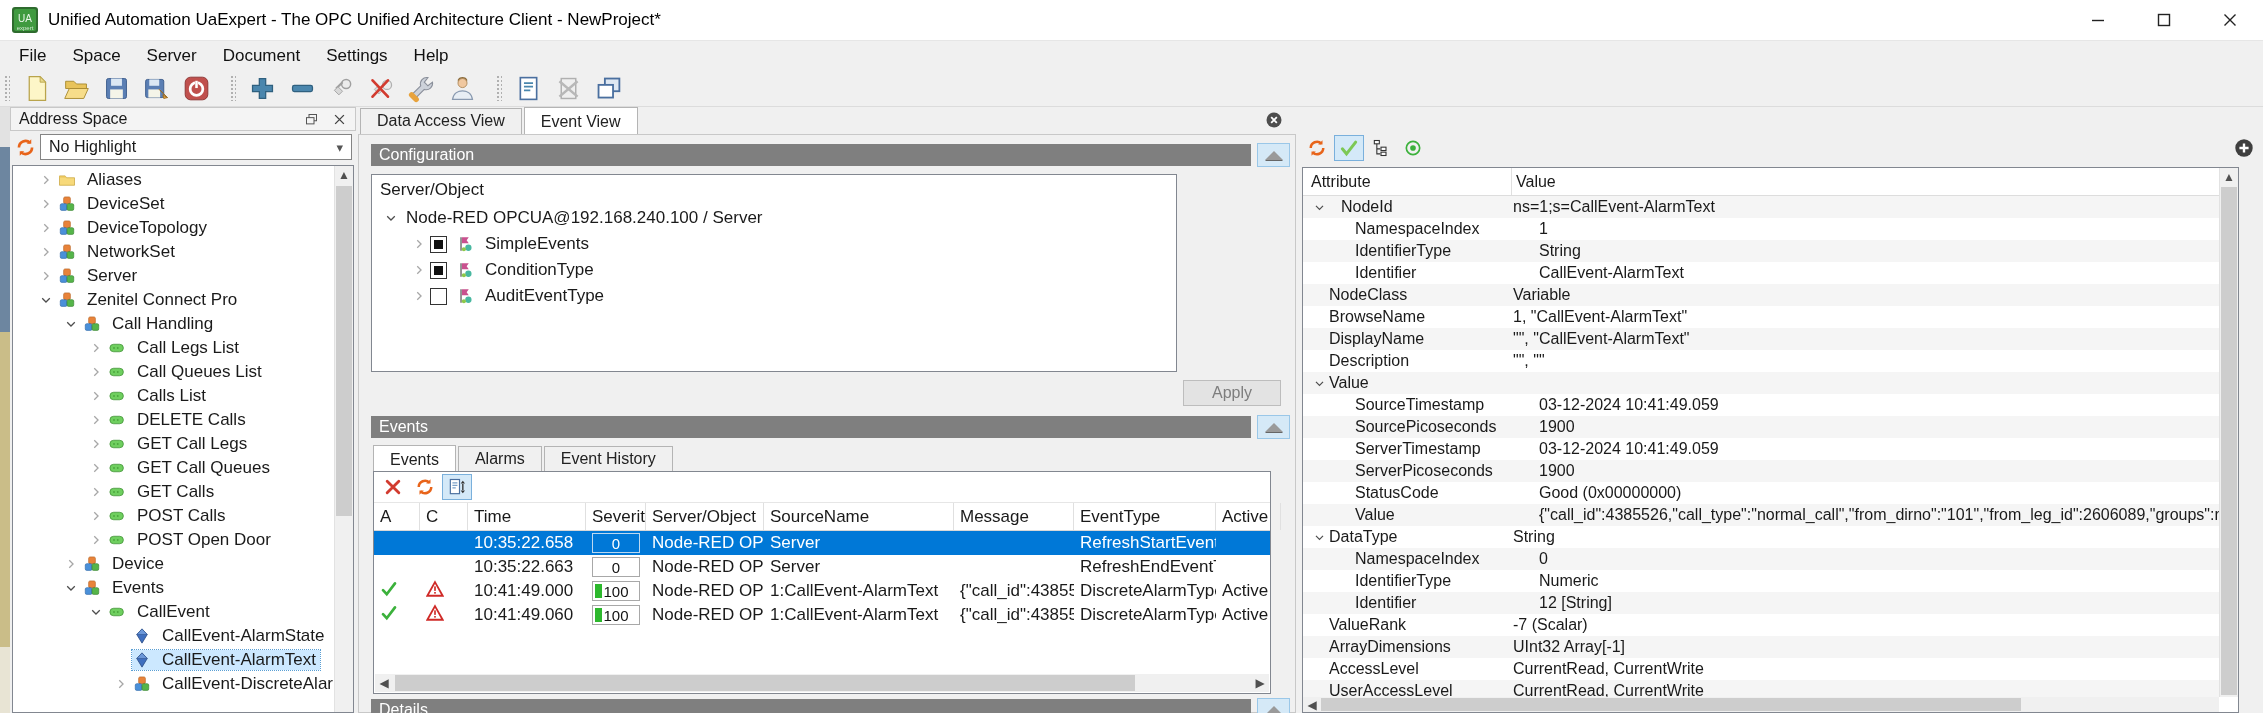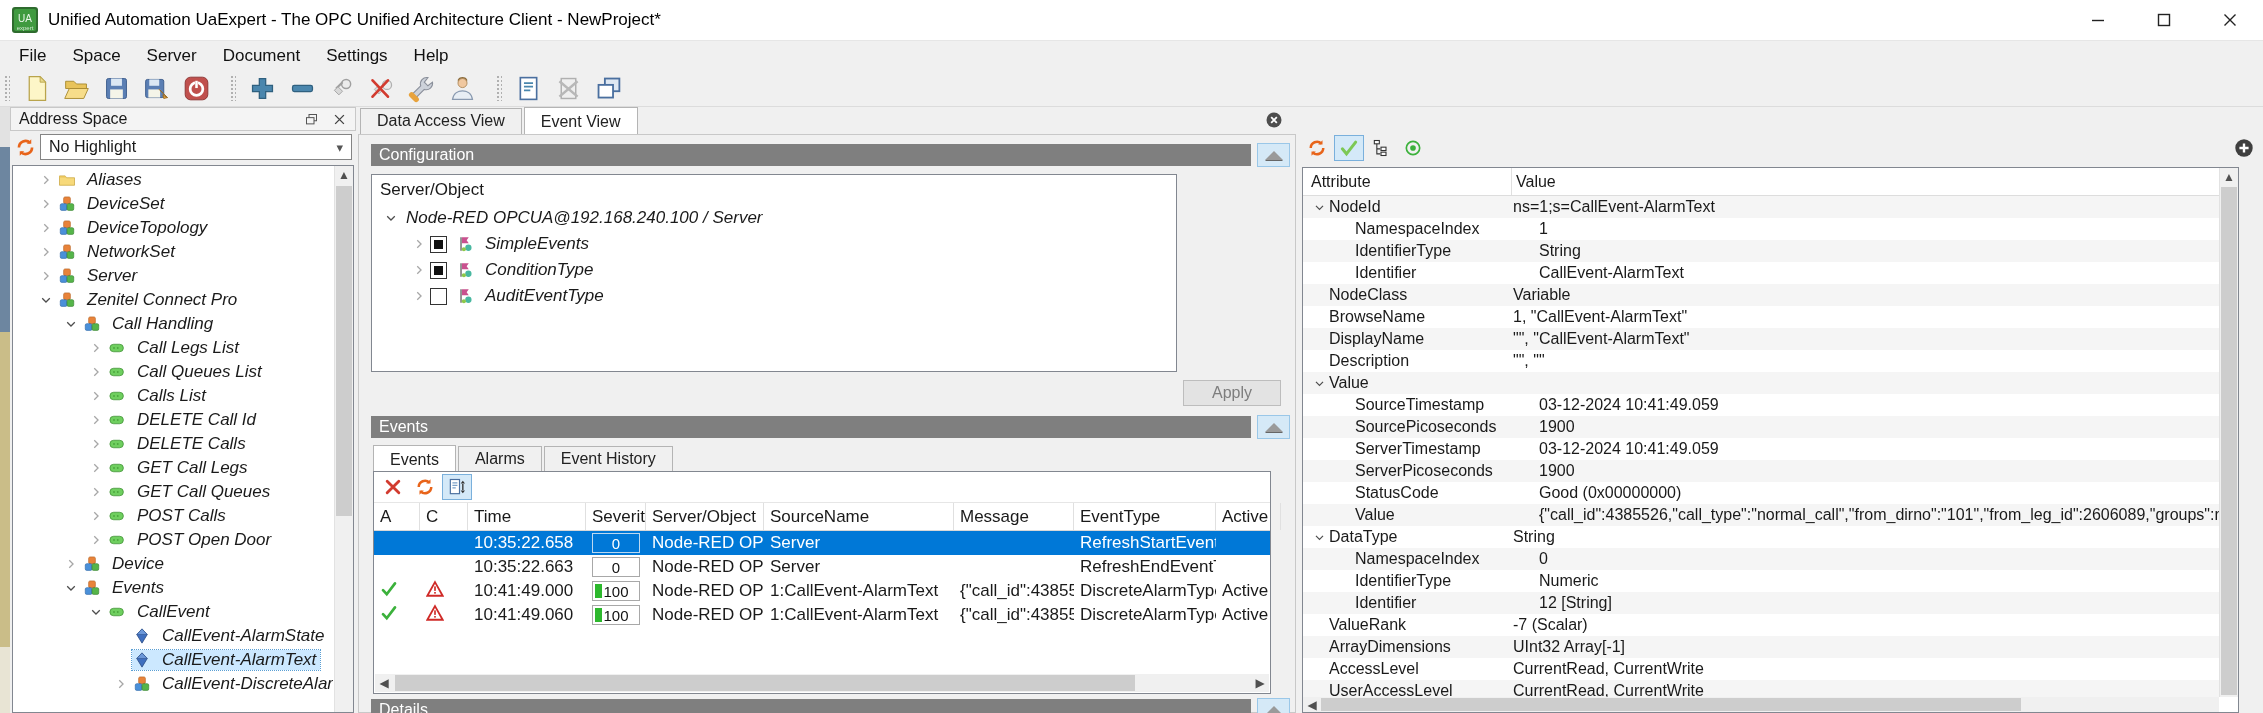--- a/index.html
+++ b/index.html
@@ -45,21 +45,21 @@
   .collbtn .tri{width:0;height:0;border-left:9px solid transparent;border-right:9px solid transparent;
                 border-bottom:9px solid #9a9a9a;filter:drop-shadow(0 1px 0 #666);}
   
   .wbox{position:absolute;background:#fff;border:1px solid #828790;box-sizing:border-box;}
   
   .trow{display:flex;align-items:center;height:24px;white-space:nowrap;}
   .chev{width:22px;height:18px;flex:none;display:flex;align-items:center;justify-content:center;}
   .chev svg{width:14px;height:14px;}
   .ticon{width:20px;height:18px;flex:none;display:flex;align-items:center;justify-content:center;margin-right:6px;}
   .ticon svg{width:18px;height:18px;}
-  .tlabel{padding:0 4px;font-style:italic;}
+  .tlabel{padding:0 4px;}
   .selwrap{display:flex;align-items:center;background:#cce8ff;outline:1px dotted #5a9fd4;}
   
   .combo{position:absolute;height:26px;background:#fff;border:1px solid #848484;box-sizing:border-box;
          display:flex;align-items:center;padding-left:8px;font-size:16px;}
   .combo .carr{margin-left:auto;margin-right:8px;color:#555;font-size:13px;}
   
   .vscroll{position:absolute;width:18px;background:#f0f0f0;border-left:1px solid #e2e2e2;}
   .hscroll{position:absolute;height:18px;background:#f0f0f0;}
   .sarr{position:absolute;width:18px;height:18px;display:flex;align-items:center;justify-content:center;color:#505050;font-size:12px;}
   .sthumb{position:absolute;background:#cdcdcd;}
@@ -510,78 +510,78 @@
               </span>
               <span class="ticon">
                 <span style="display: inline-flex; width: 18px; height: 18px; align-items: center; justify-content: center; flex: 0 0 auto;">
                   <svg viewBox="0 0 24 24" style="width: 18px; height: 18px;">
                     <rect x="2.5" y="7" width="18" height="10" rx="5" fill="#6fcf5f" stroke="#3f8f34"></rect>
                     <circle cx="8" cy="12" r="1.2" fill="#4aa53c"></circle>
                     <circle cx="13" cy="12" r="1.2" fill="#4aa53c"></circle>
                   </svg>
                 </span>
               </span>
-              <span class="tlabel">DELETE Call Id</span>
+              <span class="tlabel">DELETE Calls</span>
             </div>
             <div class="trow">
               <span class="chev" style="margin-left: 72px;">
                 <span style="display: inline-flex; width: 14px; height: 14px; align-items: center; justify-content: center; flex: 0 0 auto;">
                   <svg viewBox="0 0 24 24" style="width: 14px; height: 14px;">
                     <path d="M9 5.5l6.5 6.5L9 18.5" fill="none" stroke="#a6a6a6" stroke-width="2.2"></path>
                   </svg>
                 </span>
               </span>
               <span class="ticon">
                 <span style="display: inline-flex; width: 18px; height: 18px; align-items: center; justify-content: center; flex: 0 0 auto;">
                   <svg viewBox="0 0 24 24" style="width: 18px; height: 18px;">
                     <rect x="2.5" y="7" width="18" height="10" rx="5" fill="#6fcf5f" stroke="#3f8f34"></rect>
                     <circle cx="8" cy="12" r="1.2" fill="#4aa53c"></circle>
                     <circle cx="13" cy="12" r="1.2" fill="#4aa53c"></circle>
                   </svg>
                 </span>
               </span>
-              <span class="tlabel">DELETE Calls</span>
+              <span class="tlabel">GET Call Legs</span>
             </div>
             <div class="trow">
               <span class="chev" style="margin-left: 72px;">
                 <span style="display: inline-flex; width: 14px; height: 14px; align-items: center; justify-content: center; flex: 0 0 auto;">
                   <svg viewBox="0 0 24 24" style="width: 14px; height: 14px;">
                     <path d="M9 5.5l6.5 6.5L9 18.5" fill="none" stroke="#a6a6a6" stroke-width="2.2"></path>
                   </svg>
                 </span>
               </span>
               <span class="ticon">
                 <span style="display: inline-flex; width: 18px; height: 18px; align-items: center; justify-content: center; flex: 0 0 auto;">
                   <svg viewBox="0 0 24 24" style="width: 18px; height: 18px;">
                     <rect x="2.5" y="7" width="18" height="10" rx="5" fill="#6fcf5f" stroke="#3f8f34"></rect>
                     <circle cx="8" cy="12" r="1.2" fill="#4aa53c"></circle>
                     <circle cx="13" cy="12" r="1.2" fill="#4aa53c"></circle>
                   </svg>
                 </span>
               </span>
-              <span class="tlabel">GET Call Legs</span>
+              <span class="tlabel">GET Call Queues</span>
             </div>
             <div class="trow">
               <span class="chev" style="margin-left: 72px;">
                 <span style="display: inline-flex; width: 14px; height: 14px; align-items: center; justify-content: center; flex: 0 0 auto;">
                   <svg viewBox="0 0 24 24" style="width: 14px; height: 14px;">
                     <path d="M9 5.5l6.5 6.5L9 18.5" fill="none" stroke="#a6a6a6" stroke-width="2.2"></path>
                   </svg>
                 </span>
               </span>
               <span class="ticon">
                 <span style="display: inline-flex; width: 18px; height: 18px; align-items: center; justify-content: center; flex: 0 0 auto;">
                   <svg viewBox="0 0 24 24" style="width: 18px; height: 18px;">
                     <rect x="2.5" y="7" width="18" height="10" rx="5" fill="#6fcf5f" stroke="#3f8f34"></rect>
                     <circle cx="8" cy="12" r="1.2" fill="#4aa53c"></circle>
                     <circle cx="13" cy="12" r="1.2" fill="#4aa53c"></circle>
                   </svg>
                 </span>
               </span>
-              <span class="tlabel">GET Call Queues</span>
+              <span class="tlabel">GET Calls</span>
             </div>
             <div class="trow">
               <span class="chev" style="margin-left: 72px;">
                 <span style="display: inline-flex; width: 14px; height: 14px; align-items: center; justify-content: center; flex: 0 0 auto;">
                   <svg viewBox="0 0 24 24" style="width: 14px; height: 14px;">
                     <path d="M9 5.5l6.5 6.5L9 18.5" fill="none" stroke="#a6a6a6" stroke-width="2.2"></path>
                   </svg>
                 </span>
               </span>
               <span class="ticon">
@@ -1013,145 +1013,145 @@
             <path d="M12 7v10M7 12h10" stroke="#fff" stroke-width="2.6"></path>
           </svg>
       </div>
       <div class="wbox" style="left:4px;top:60px;width:937px;bottom:0;">
         <div id="attr-table" style="position:absolute;left:0;top:0;right:19px;bottom:15px;overflow:hidden;">
             <div class="ahdr">
               <div class="acell-l" style="padding-left: 8px;">Attribute</div>
               <div class="acell-r">Value</div>
             </div>
             <div class="arow">
+              <div class="acell-l" style="padding-left: 6px; gap: 12px;">
+                <span class="achev">
+                  <span style="display: inline-flex; width: 13px; height: 13px; align-items: center; justify-content: center; flex: 0 0 auto;">
+                    <svg viewBox="0 0 24 24" style="width: 13px; height: 13px;">
+                      <path d="M5.5 9l6.5 6.5L18.5 9" fill="none" stroke="#4d4d4d" stroke-width="2.2"></path>
+                    </svg>
+                  </span>
+                </span>
+                <span>NodeId</span>
+              </div>
+              <div class="acell-r">ns=1;s=CallEvent-AlarmText</div>
+            </div>
+            <div class="arow">
+              <div class="acell-l" style="padding-left: 32px;">
+                <span class="achev"></span>
+                <span>NamespaceIndex</span>
+              </div>
+              <div class="acell-r">1</div>
+            </div>
+            <div class="arow">
+              <div class="acell-l" style="padding-left: 32px;">
+                <span class="achev"></span>
+                <span>IdentifierType</span>
+              </div>
+              <div class="acell-r">String</div>
+            </div>
+            <div class="arow">
+              <div class="acell-l" style="padding-left: 32px;">
+                <span class="achev"></span>
+                <span>Identifier</span>
+              </div>
+              <div class="acell-r">CallEvent-AlarmText</div>
+            </div>
+            <div class="arow">
+              <div class="acell-l" style="padding-left: 6px;">
+                <span class="achev"></span>
+                <span>NodeClass</span>
+              </div>
+              <div class="acell-r">Variable</div>
+            </div>
+            <div class="arow">
+              <div class="acell-l" style="padding-left: 6px;">
+                <span class="achev"></span>
+                <span>BrowseName</span>
+              </div>
+              <div class="acell-r">1, "CallEvent-AlarmText"</div>
+            </div>
+            <div class="arow">
+              <div class="acell-l" style="padding-left: 6px;">
+                <span class="achev"></span>
+                <span>DisplayName</span>
+              </div>
+              <div class="acell-r">"", "CallEvent-AlarmText"</div>
+            </div>
+            <div class="arow">
+              <div class="acell-l" style="padding-left: 6px;">
+                <span class="achev"></span>
+                <span>Description</span>
+              </div>
+              <div class="acell-r">"", ""</div>
+            </div>
+            <div class="arow">
               <div class="acell-l" style="padding-left: 6px;">
                 <span class="achev">
                   <span style="display: inline-flex; width: 13px; height: 13px; align-items: center; justify-content: center; flex: 0 0 auto;">
                     <svg viewBox="0 0 24 24" style="width: 13px; height: 13px;">
                       <path d="M5.5 9l6.5 6.5L18.5 9" fill="none" stroke="#4d4d4d" stroke-width="2.2"></path>
                     </svg>
                   </span>
                 </span>
-                <span>NodeId</span>
-              </div>
-              <div class="acell-r">ns=1;s=CallEvent-AlarmText</div>
+                <span>Value</span>
+              </div>
+              <div class="acell-r"></div>
             </div>
             <div class="arow">
               <div class="acell-l" style="padding-left: 32px;">
                 <span class="achev"></span>
-                <span>NamespaceIndex</span>
-              </div>
-              <div class="acell-r">1</div>
+                <span>SourceTimestamp</span>
+              </div>
+              <div class="acell-r">03-12-2024 10:41:49.059</div>
+            </div>
+            <div class="arow">
+              <div class="acell-l" style="padding-left: 32px; align-items: center;">
+                <span class="achev"></span>
+                <span>SourcePicoseconds</span>
+              </div>
+              <div class="acell-r">1900</div>
             </div>
             <div class="arow">
               <div class="acell-l" style="padding-left: 32px;">
                 <span class="achev"></span>
-                <span>IdentifierType</span>
-              </div>
-              <div class="acell-r">String</div>
+                <span>ServerTimestamp</span>
+              </div>
+              <div class="acell-r">03-12-2024 10:41:49.059</div>
             </div>
             <div class="arow">
               <div class="acell-l" style="padding-left: 32px;">
                 <span class="achev"></span>
-                <span>Identifier</span>
-              </div>
-              <div class="acell-r">CallEvent-AlarmText</div>
-            </div>
-            <div class="arow">
-              <div class="acell-l" style="padding-left: 6px;">
-                <span class="achev"></span>
-                <span>NodeClass</span>
-              </div>
-              <div class="acell-r">Variable</div>
-            </div>
-            <div class="arow">
-              <div class="acell-l" style="padding-left: 6px;">
-                <span class="achev"></span>
-                <span>BrowseName</span>
-              </div>
-              <div class="acell-r">1, "CallEvent-AlarmText"</div>
-            </div>
-            <div class="arow">
-              <div class="acell-l" style="padding-left: 6px;">
-                <span class="achev"></span>
-                <span>DisplayName</span>
-              </div>
-              <div class="acell-r">"", "CallEvent-AlarmText"</div>
-            </div>
-            <div class="arow">
-              <div class="acell-l" style="padding-left: 6px;">
-                <span class="achev"></span>
-                <span>Description</span>
-              </div>
-              <div class="acell-r">"", ""</div>
+                <span>ServerPicoseconds</span>
+              </div>
+              <div class="acell-r">1900</div>
+            </div>
+            <div class="arow">
+              <div class="acell-l" style="padding-left: 32px;">
+                <span class="achev"></span>
+                <span>StatusCode</span>
+              </div>
+              <div class="acell-r">Good (0x00000000)</div>
+            </div>
+            <div class="arow">
+              <div class="acell-l" style="padding-left: 32px;">
+                <span class="achev"></span>
+                <span>Value</span>
+              </div>
+              <div class="acell-r">{"call_id":4385526,"call_type":"normal_call","from_dirno":"101","from_leg_id":2606089,"groups":null,"priority":70,</div>
             </div>
             <div class="arow">
               <div class="acell-l" style="padding-left: 6px;">
                 <span class="achev">
                   <span style="display: inline-flex; width: 13px; height: 13px; align-items: center; justify-content: center; flex: 0 0 auto;">
                     <svg viewBox="0 0 24 24" style="width: 13px; height: 13px;">
                       <path d="M5.5 9l6.5 6.5L18.5 9" fill="none" stroke="#4d4d4d" stroke-width="2.2"></path>
                     </svg>
                   </span>
                 </span>
-                <span>Value</span>
-              </div>
-              <div class="acell-r"></div>
-            </div>
-            <div class="arow">
-              <div class="acell-l" style="padding-left: 32px;">
-                <span class="achev"></span>
-                <span>SourceTimestamp</span>
-              </div>
-              <div class="acell-r">03-12-2024 10:41:49.059</div>
-            </div>
-            <div class="arow">
-              <div class="acell-l" style="padding-left: 32px; align-items: center;">
-                <span class="achev"></span>
-                <span>SourcePicoseconds</span>
-              </div>
-              <div class="acell-r">1900</div>
-            </div>
-            <div class="arow">
-              <div class="acell-l" style="padding-left: 32px;">
-                <span class="achev"></span>
-                <span>ServerTimestamp</span>
-              </div>
-              <div class="acell-r">03-12-2024 10:41:49.059</div>
-            </div>
-            <div class="arow">
-              <div class="acell-l" style="padding-left: 32px;">
-                <span class="achev"></span>
-                <span>ServerPicoseconds</span>
-              </div>
-              <div class="acell-r">1900</div>
-            </div>
-            <div class="arow">
-              <div class="acell-l" style="padding-left: 32px;">
-                <span class="achev"></span>
-                <span>StatusCode</span>
-              </div>
-              <div class="acell-r">Good (0x00000000)</div>
-            </div>
-            <div class="arow">
-              <div class="acell-l" style="padding-left: 32px;">
-                <span class="achev"></span>
-                <span>Value</span>
-              </div>
-              <div class="acell-r">{"call_id":4385526,"call_type":"normal_call","from_dirno":"101","from_leg_id":2606089,"groups":null,"priority":70,</div>
-            </div>
-            <div class="arow">
-              <div class="acell-l" style="padding-left: 6px;">
-                <span class="achev">
-                  <span style="display: inline-flex; width: 13px; height: 13px; align-items: center; justify-content: center; flex: 0 0 auto;">
-                    <svg viewBox="0 0 24 24" style="width: 13px; height: 13px;">
-                      <path d="M5.5 9l6.5 6.5L18.5 9" fill="none" stroke="#4d4d4d" stroke-width="2.2"></path>
-                    </svg>
-                  </span>
-                </span>
                 <span>DataType</span>
               </div>
               <div class="acell-r">String</div>
             </div>
             <div class="arow">
               <div class="acell-l" style="padding-left: 32px;">
                 <span class="achev"></span>
                 <span>NamespaceIndex</span>
               </div>
               <div class="acell-r">0</div>

